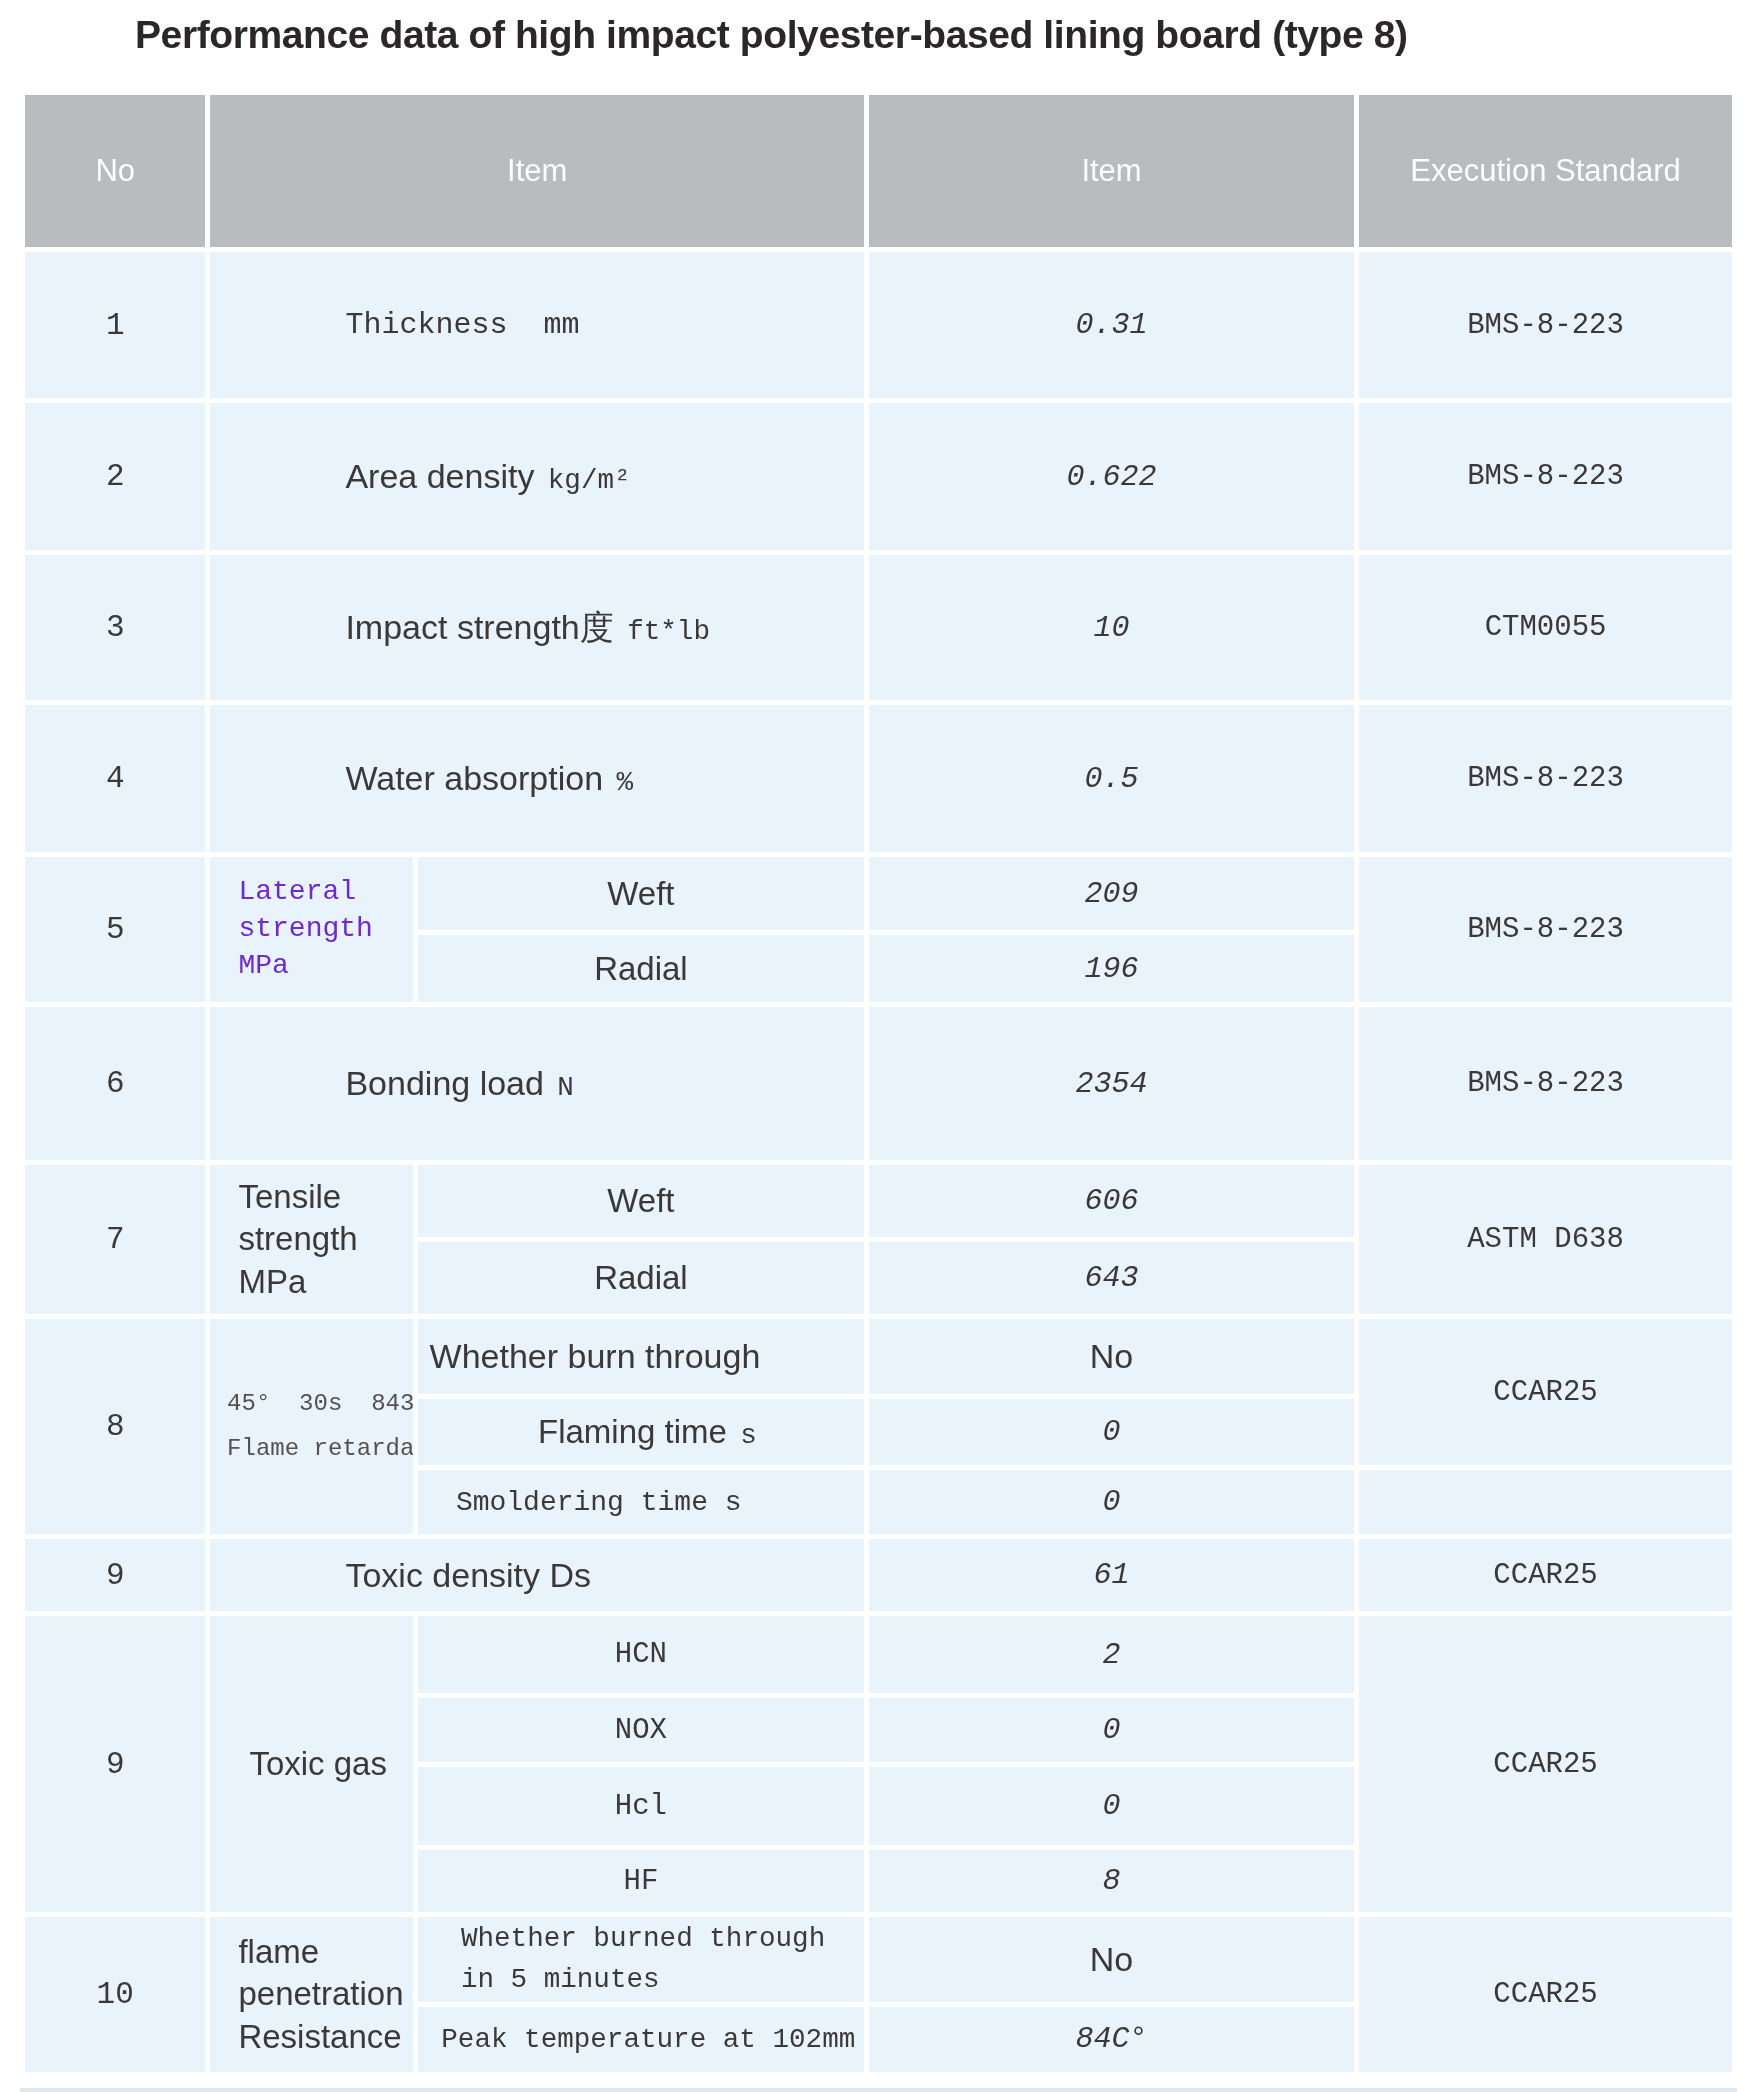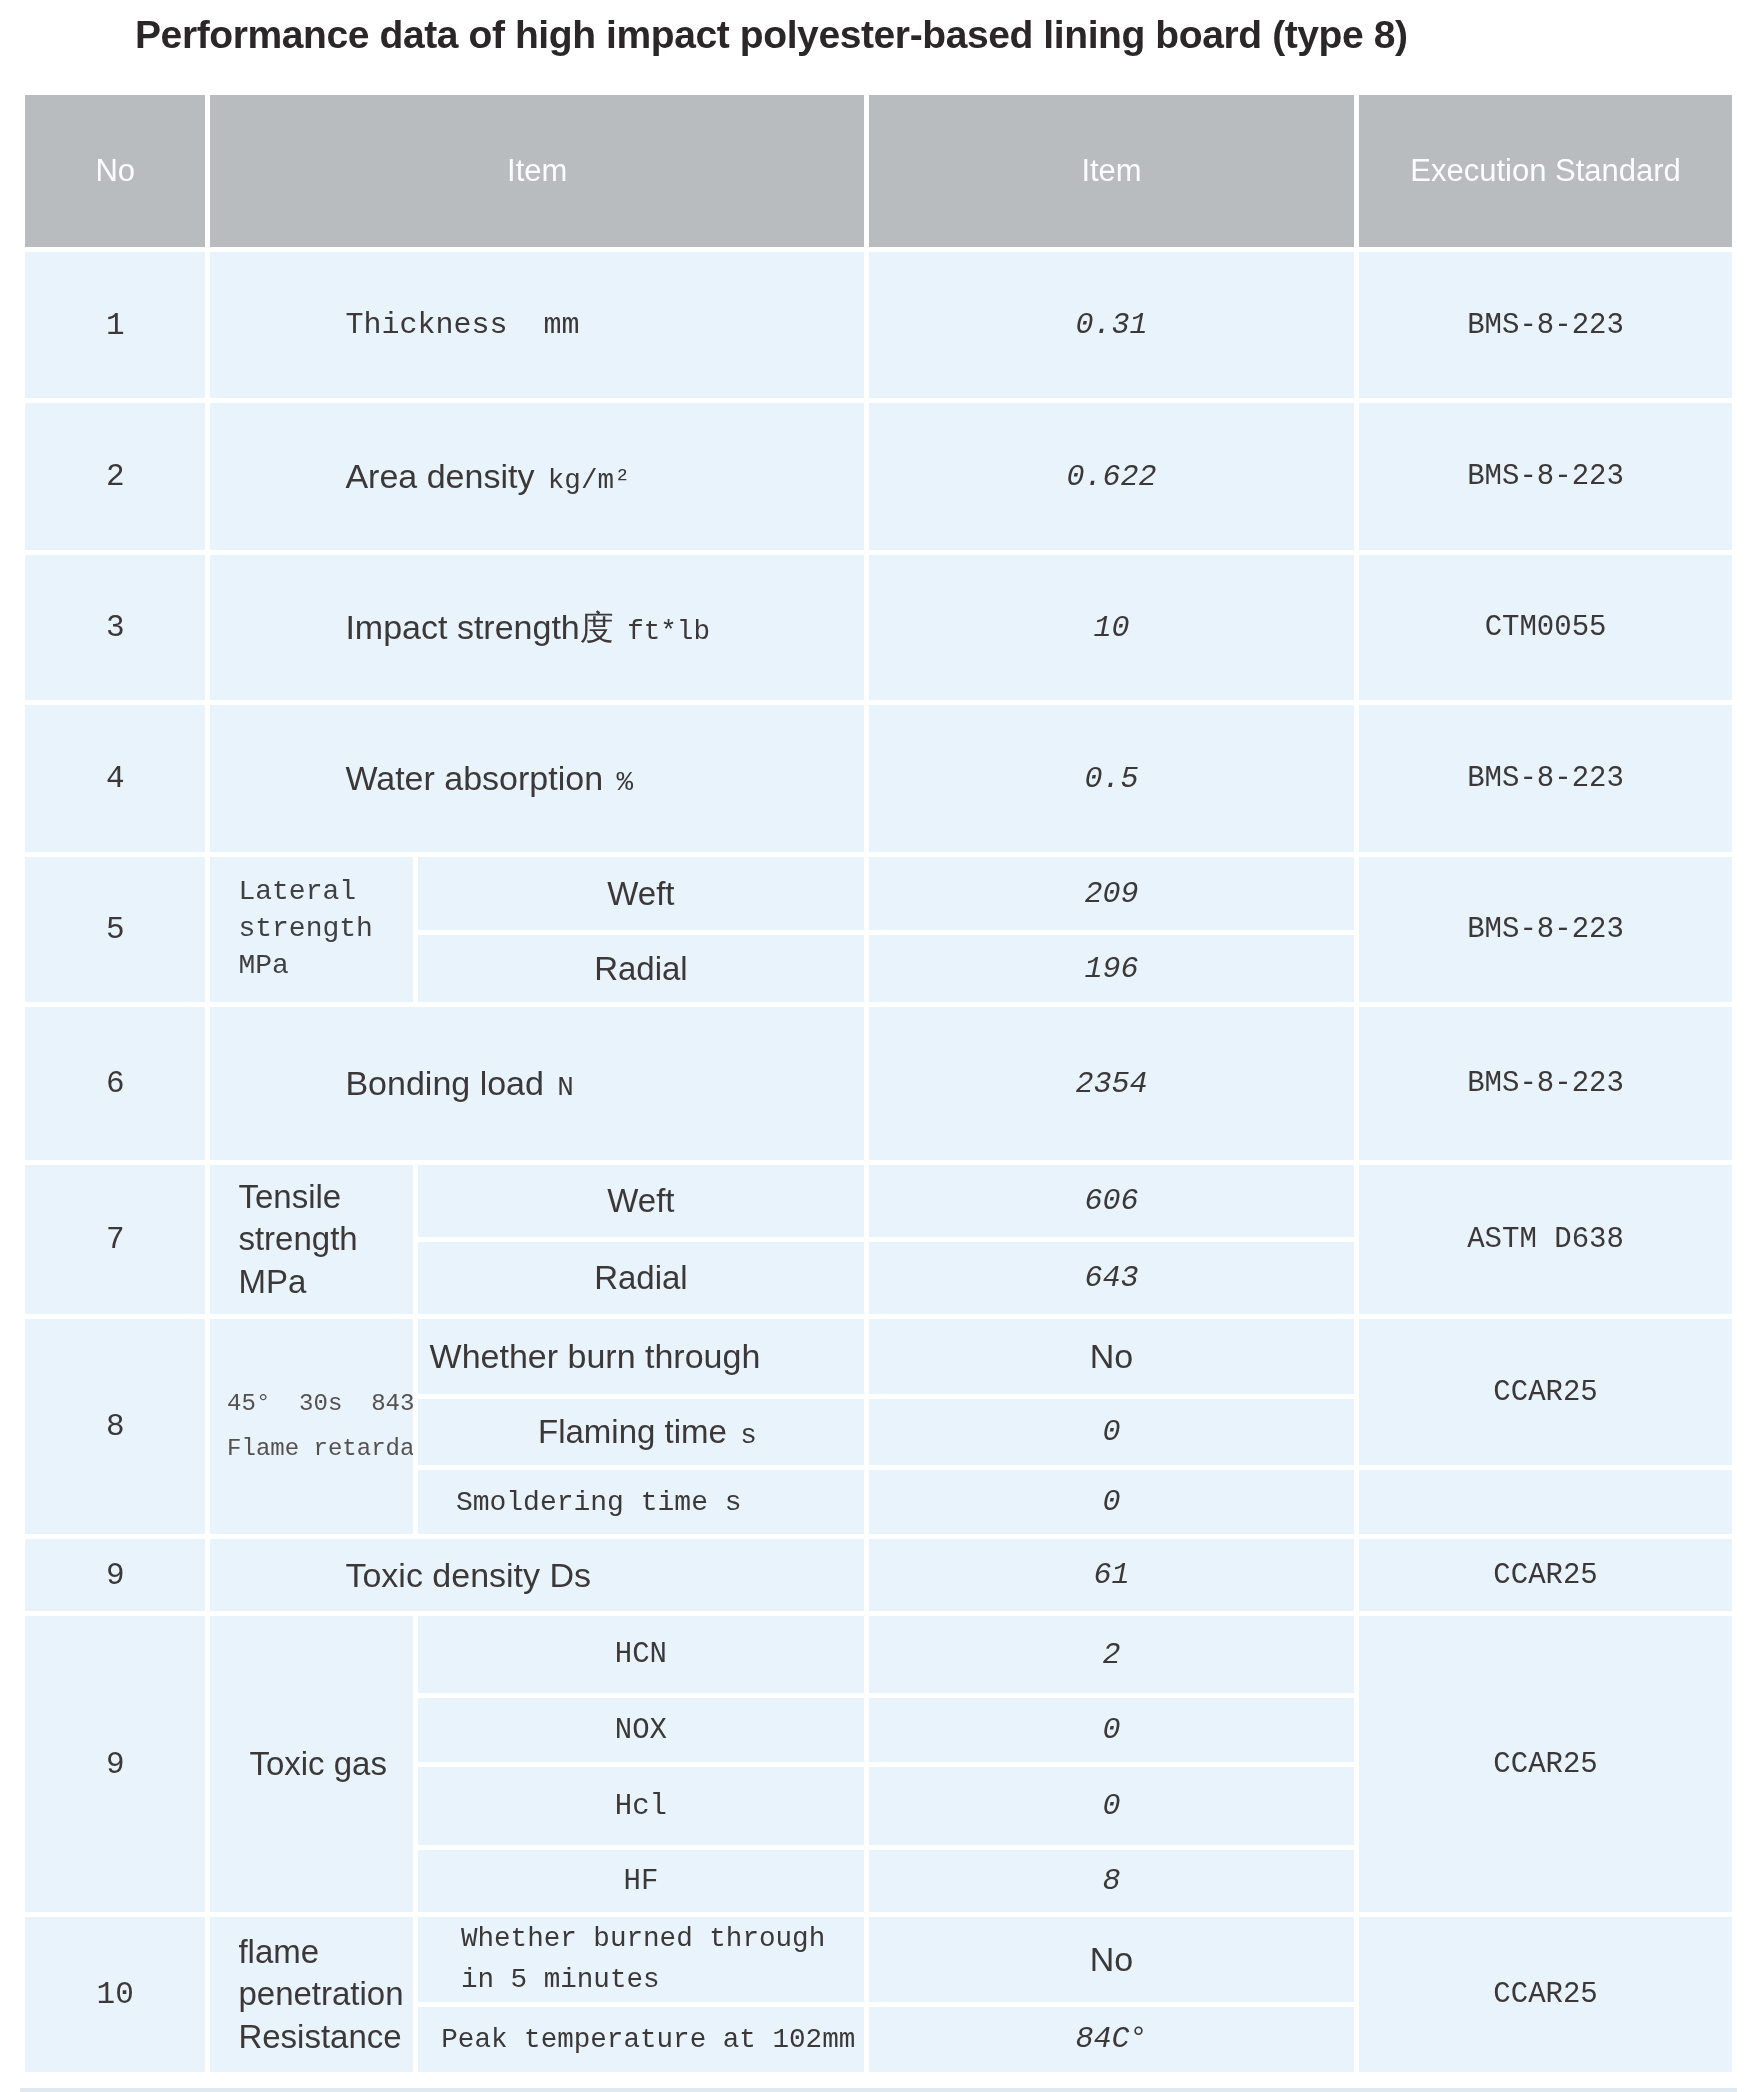--- a/index.html
+++ b/index.html
@@ -31,21 +31,21 @@
   
   .sans{font-family:"Liberation Sans",sans-serif;font-size:34px;}
   .mono{font-family:"Liberation Mono","DejaVu Sans Mono",monospace;font-size:30px;}
   .u{font-family:"Liberation Mono","DejaVu Sans Mono",monospace;font-size:27.6px;margin-left:13.4px;}
   
   td.no{text-align:center;font-family:"Liberation Mono","DejaVu Sans Mono",monospace;font-size:31px;}
   td.item{text-align:left;padding-left:135px;}
   td.pre{white-space:pre;}
   td.grp-mono{
     font-family:"Liberation Mono","DejaVu Sans Mono",monospace;font-size:28px;
-    line-height:1.32;padding-left:28px;white-space:pre;color:#404040;
+    line-height:1.32;padding-left:28px;white-space:pre;color:#6d28d9;
   }
   td.grp-sans{
     font-family:"Liberation Sans",sans-serif;font-size:33px;
     line-height:1.28;padding-left:28px;white-space:pre;
   }
   td.grp-small{
     font-family:"Liberation Mono","DejaVu Sans Mono",monospace;font-size:24px;
     line-height:1.85;padding-left:16.7px;white-space:pre;color:#56504e;
   }
   td.sub-c{text-align:center;font-family:"Liberation Sans",sans-serif;font-size:33px;}

